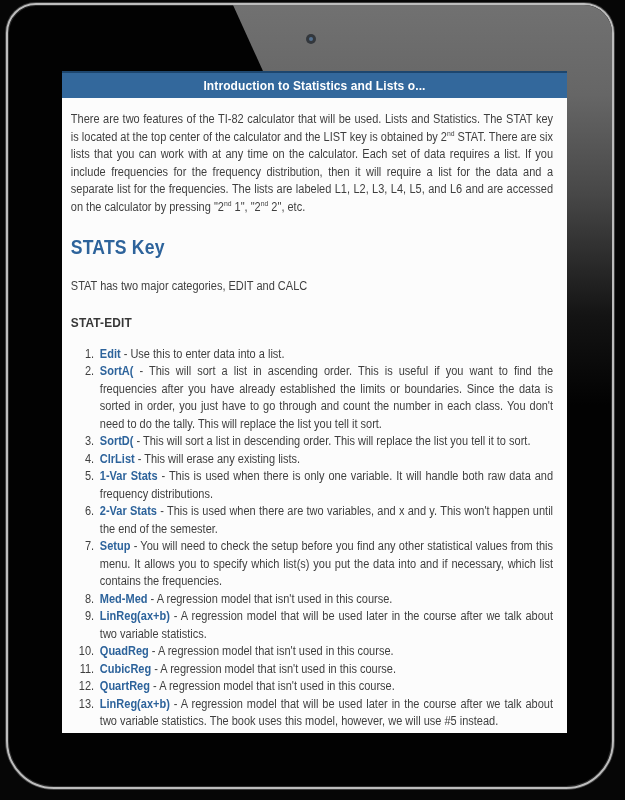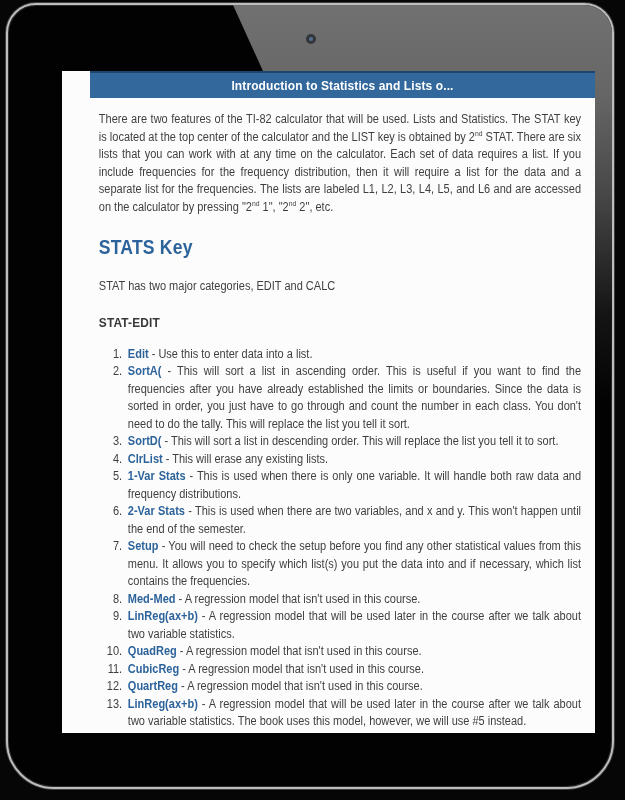--- a/index.html
+++ b/index.html
@@ -28,21 +28,21 @@
   .camera {
     position:absolute; left:298px; top:29px; width:10px; height:10px;
     border-radius:50%; background:#33373c;
     display:flex; align-items:center; justify-content:center;
   }
   .camera-lens { width:4px; height:4px; border-radius:50%; background:#53708f; }
 
   
   .screen {
     position:absolute; left:54px; top:66px; width:505px; height:662px;
-    background:#fcfcfc; overflow:hidden;padding-left:28px;
+    background:#fcfcfc; overflow:hidden;
   }
   .titlebar {
     height:27px; box-sizing:border-box;
     background:var(--titlebar-bg, #33689c);
     border-top:2px solid var(--titlebar-border, #1d466e);
     display:flex; align-items:center; justify-content:center;
   }
   .title-text {
     color:#ffffff; font-weight:bold; font-size:12px; letter-spacing:0.1px;
     white-space:nowrap;

